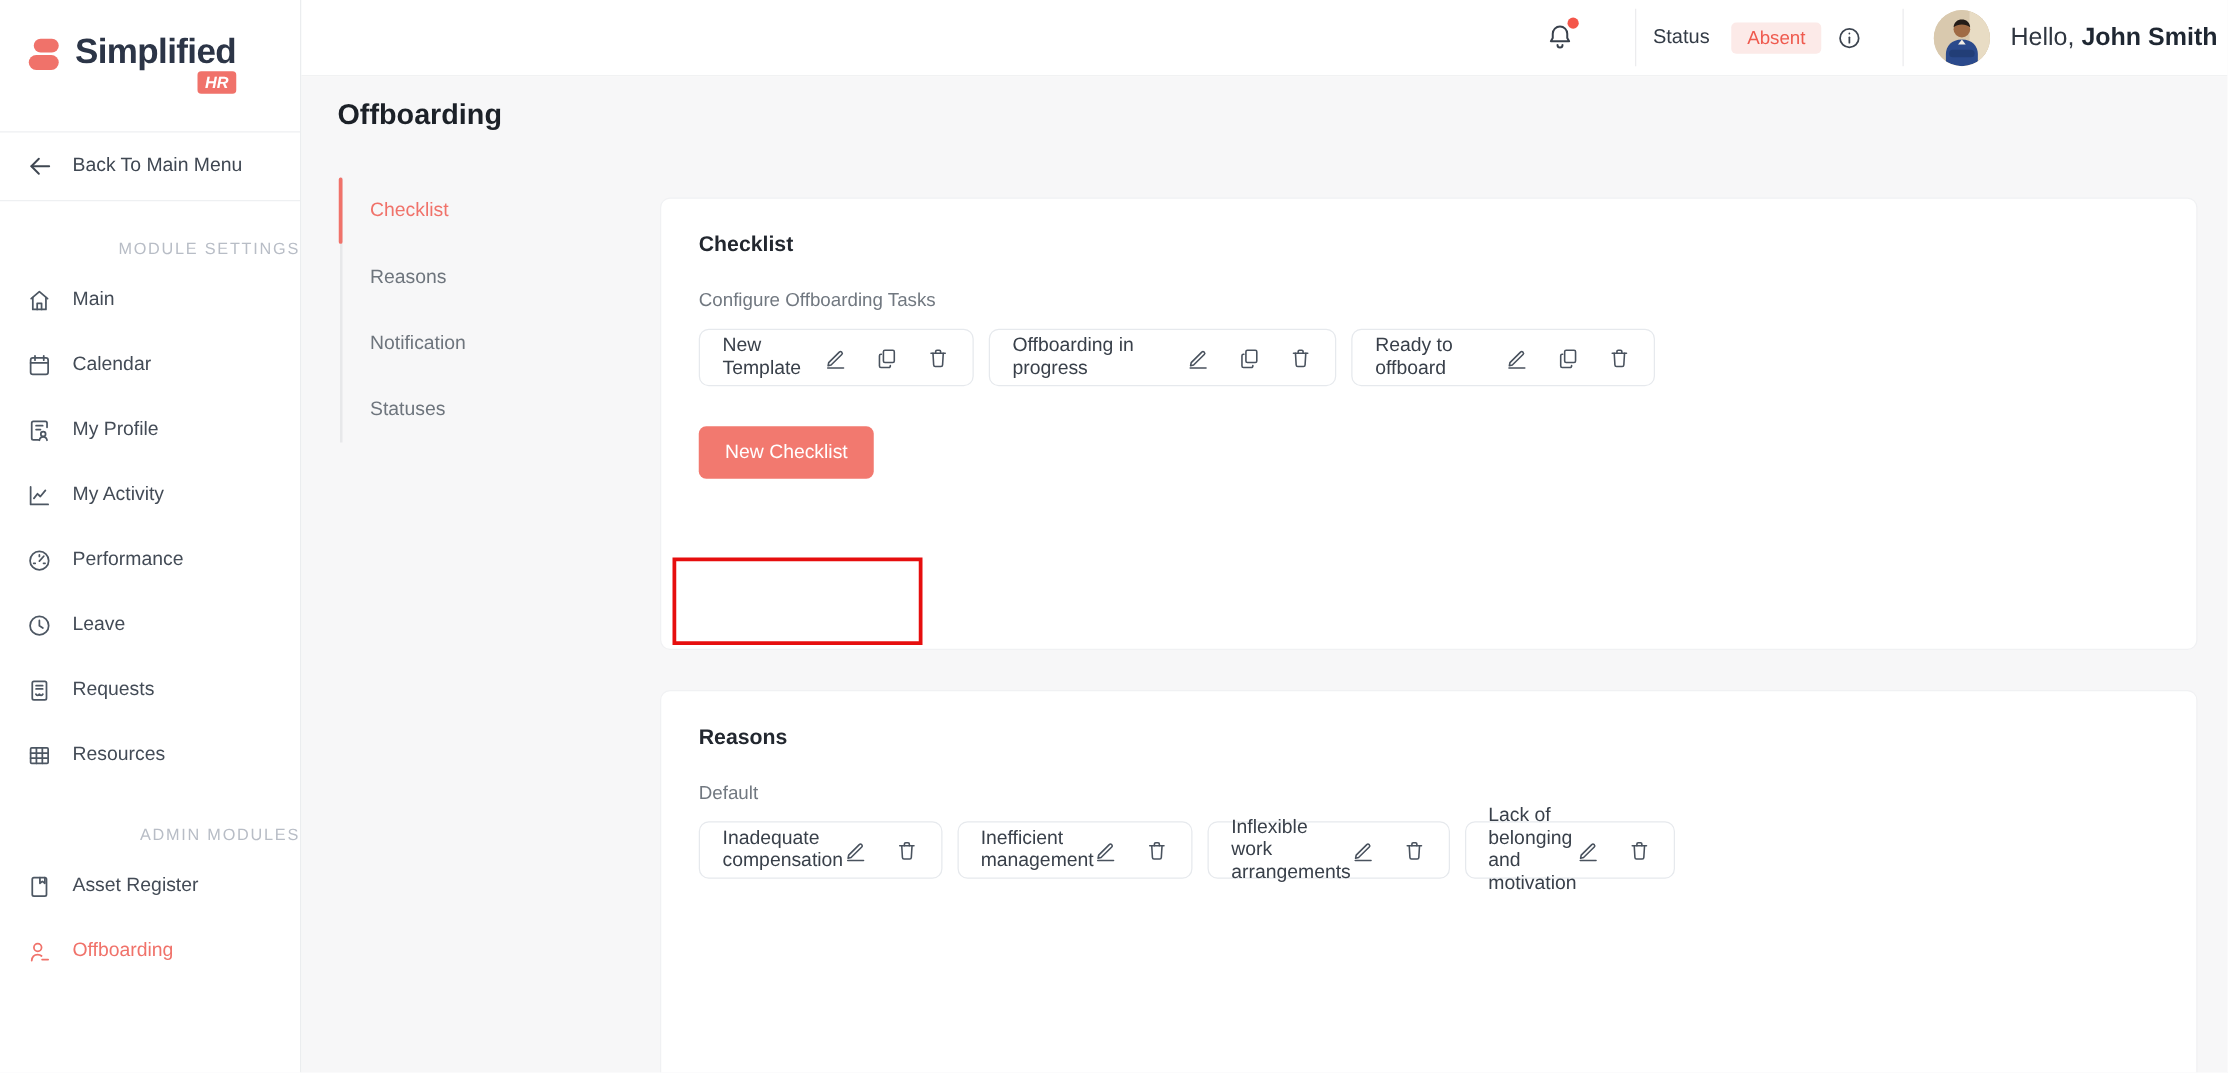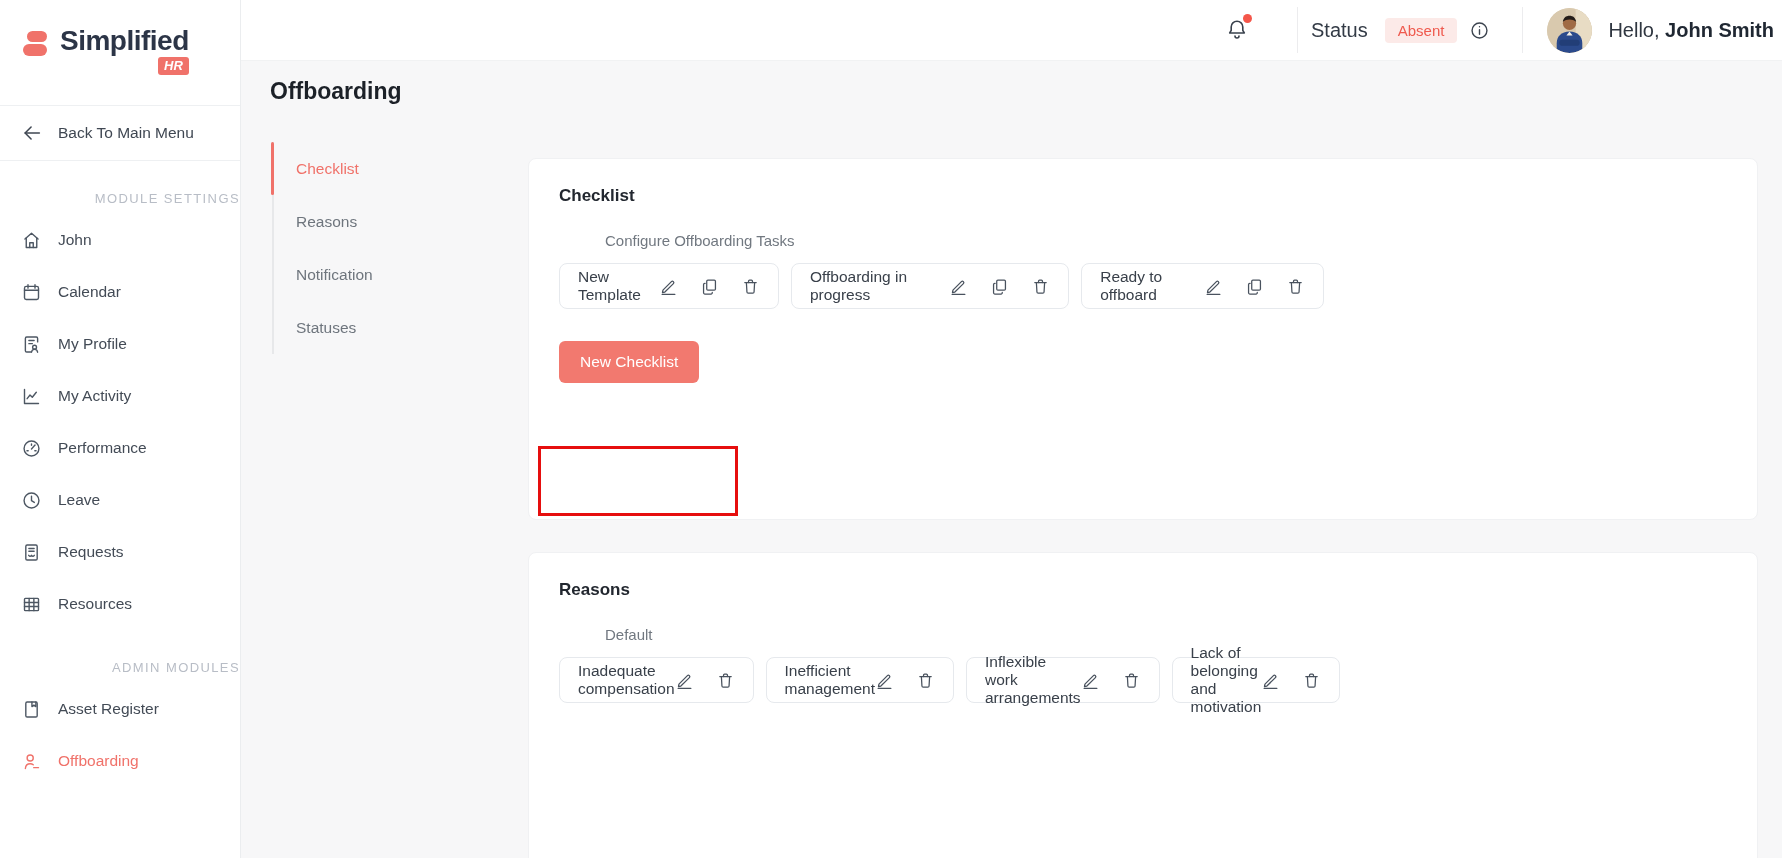--- a/index.html
+++ b/index.html
@@ -32,21 +32,21 @@
   .nav-item.active{color:var(--accent);}
   .nav-item.active .nicon{color:var(--accent);}
 
   
   .topbar{position:absolute;left:241px;top:0;width:1541px;height:61px;background:#fff;border-bottom:1px solid #f1f2f3;display:flex;align-items:center;z-index:2;}
   .topbar-spacer{flex:1;}
   .bell-wrap{position:relative;width:26px;height:26px;margin-right:46px;cursor:pointer;}
   .bell-wrap .ticon{width:24px;height:24px;color:#39414c;}
   .bell-dot{position:absolute;right:-1px;top:-3px;width:9px;height:9px;border-radius:50%;background:var(--notification-dot);}
   .v-div{width:1px;height:46px;background:#ececee;}
-  .status-label{font-size:20px;color:#333b46;margin:0 0 0 13px;}
+  .status-label{font-size:16px;color:#333b46;margin:0 0 0 13px;}
   .status-badge{background:var(--status-badge-bg);color:var(--status-badge-text);font-size:15px;padding:4px 13px;border-radius:4px;margin-left:17px;}
   .info-wrap{width:21px;height:21px;margin-left:12px;color:#3c444f;cursor:pointer;}
   .info-wrap .ticon{width:21px;height:21px;}
   .v-div2{margin-left:32px;}
   .avatar{width:45px;height:45px;border-radius:50%;overflow:hidden;margin-left:24px;flex:0 0 auto;cursor:pointer;background:#dccdb4;}
   .greeting{font-size:20px;color:#2f3640;margin-left:16px;white-space:nowrap;padding-right:8px;}
   .greeting b{color:#1f2732;}
 
   
   .content{position:absolute;left:241px;top:61px;width:1541px;height:797px;background:#f7f7f8;overflow:hidden;}
@@ -54,21 +54,21 @@
 
   .subnav{position:absolute;left:31px;top:81px;border-left:2px solid #e7e8ea;padding-left:22px;}
   .subnav-item{position:relative;height:53px;display:flex;align-items:center;font-size:15.5px;color:#6e757d;cursor:pointer;min-width:150px;}
   .subnav-item.active{color:var(--accent);}
   .subnav-item.active::before{content:"";position:absolute;left:-25px;top:0;bottom:0;width:3px;background:var(--accent);border-radius:2px;}
 
   .card{position:absolute;left:287px;width:1230px;background:#fff;border:1px solid #f0f1f3;border-radius:8px;padding:24px 30px;}
   .card-checklist{top:97px;height:362px;}
   .card-reasons{top:491px;height:430px;}
   .card-title{font-size:17px;font-weight:700;color:#22272f;line-height:26px;}
-  .card-subtitle{margin-top:21px;font-size:15px;color:#717880;line-height:21px;margin-left:46px;}
+  .card-subtitle{margin-top:21px;font-size:15px;color:#717880;line-height:21px;}
   .rows{margin-top:12px;display:flex;gap:12px;width:765px;}
   .row{height:46px;background:#fff;border:1px solid #e6e9ed;border-radius:8px;display:flex;align-items:center;padding:0 18px;}
   .row-label{font-size:15.5px;color:#39404a;flex:1;}
   .row-actions{display:flex;align-items:center;gap:22px;}
   .action-btn{width:19px;height:19px;color:#49525e;cursor:pointer;}
   .action-btn svg{width:19px;height:19px;display:block;}
 
   .new-checklist-btn{margin-top:32px;height:42px;padding:0 21px;background:var(--accent-button);color:#fff;font-size:15.5px;font-family:inherit;border:none;border-radius:6px;cursor:pointer;display:inline-block;}
   .annotation-rect{position:absolute;left:9px;top:287px;width:200px;height:70px;border:3px solid var(--annotation-red);pointer-events:none;z-index:5;}
 </style>
@@ -172,21 +172,21 @@
         </svg>
       <span class="back-label">Back To Main Menu</span>
     </div>
 
     <div class="side-section-label">MODULE SETTINGS</div>
 
     <div class="nav-item">
       <svg class="nicon">
           <use href="#i-home"></use>
         </svg>
-      <span>John</span>
+      <span>Main</span>
     </div>
     <div class="nav-item">
       <svg class="nicon">
           <use href="#i-calendar"></use>
         </svg>
       <span>Calendar</span>
     </div>
     <div class="nav-item">
       <svg class="nicon">
           <use href="#i-profile"></use>

